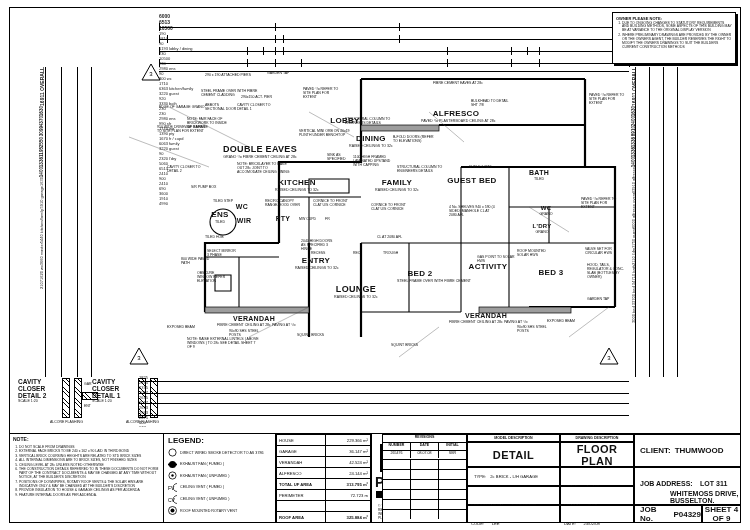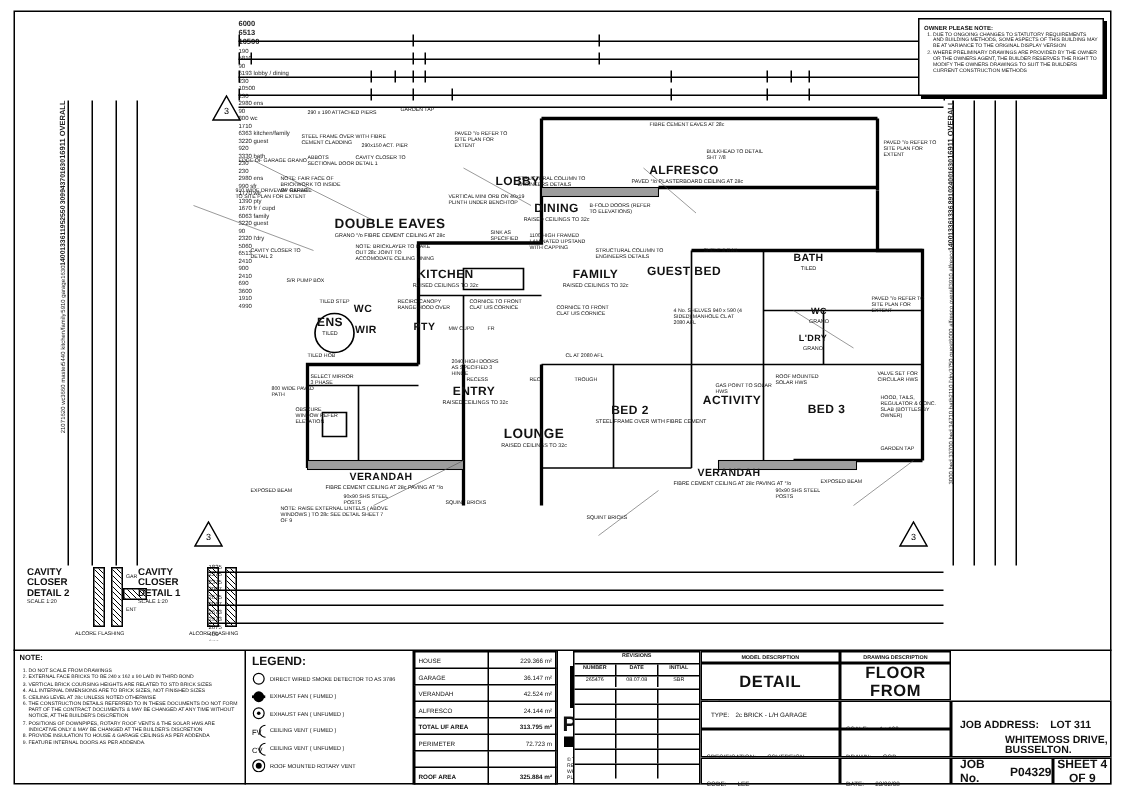--- a/index.html
+++ b/index.html
@@ -301,21 +301,21 @@
     <div class="room t8" style="left:262px;top:172px;width:52px;">
       <div class="nm">KITCHEN</div>
       <div class="sub">RAISED CEILINGS
 TO 32c</div>
     </div>
     <div class="room t8" style="left:362px;top:172px;width:52px;">
       <div class="nm">FAMILY</div>
       <div class="sub">RAISED CEILINGS
 TO 32c</div>
     </div>
-    <div class="room t8" style="left:416px;top:170px;width:62px;">
+    <div class="room t8" style="left:432px;top:170px;width:62px;">
       <div class="nm">GUEST BED</div>
     </div>
     <div class="room t7" style="left:512px;top:162px;width:36px;">
       <div class="nm">BATH</div>
       <div class="sub">TILED</div>
     </div>
     <div class="room t6" style="left:524px;top:198px;width:26px;">
       <div class="nm">WC</div>
       <div class="sub">GRANO</div>
     </div>
@@ -686,21 +686,21 @@
       <span class="smallhdr">MODEL DESCRIPTION</span>
     </div>
     <div class="abs bx ctr" style="left:95px;top:8px;width:93px;height:25px;">
       <span class="modelname">DETAIL</span>
     </div>
 
     <div class="abs bx ctr" style="left:188px;top:0;width:74px;height:8px;">
       <span class="smallhdr">DRAWING DESCRIPTION</span>
     </div>
     <div class="abs bx ctr" style="left:188px;top:8px;width:74px;height:25px;">
-      <span class="drawname">FLOOR FROM</span>
+      <span class="drawname">FLOOR PLAN</span>
     </div>
 
     <div class="abs bx" style="left:95px;top:33px;width:93px;height:19px;">
       <div class="kv" style="padding-top:6px;"><span class="kv">TYPE:</span>
       <span class="kv">2c BRICK - L/H GARAGE</span></div>
     </div>
     <div class="abs bx" style="left:188px;top:33px;width:74px;height:19px;">
       <div style="padding-top:6px;"><span class="kv">SCALE:</span>
       <span class="kv">1 : 100</span></div>
     </div>
@@ -716,20 +716,24 @@
 
     <div class="abs bx" style="left:95px;top:71px;width:93px;height:18px;">
       <div style="padding-top:5px;"><span class="kv">CODE:</span>
       <span class="kv">LEE</span></div>
     </div>
     <div class="abs bx" style="left:188px;top:71px;width:74px;height:18px;">
       <div style="padding-top:5px;"><span class="kv">DATE:</span>
       <span class="kv">23/02/08</span></div>
     </div>
 
+    <div class="abs bx" style="left:262px;top:0;width:107px;height:33px;display:flex;align-items:center;">
+      <span class="client" actable="false">CLIENT:</span>
+      <span class="client" style="padding-left:4px;">THUMWOOD</span>
+    </div>
 
     <div class="abs bx" style="left:262px;top:33px;width:107px;height:38px;padding:4px 0 0 5px;">
       <span class="jobaddr">JOB ADDRESS:</span>
       <span class="jobaddr" style="padding-left:3px;">LOT 311</span>
       <div class="jobaddr" style="padding-left:30px;">WHITEMOSS DRIVE,</div>
       <div class="jobaddr" style="padding-left:30px;">BUSSELTON.</div>
     </div>
 
     <div class="abs bx" style="left:262px;top:71px;width:68px;height:18px;display:flex;align-items:center;">
       <span class="jobno">JOB No.</span>

